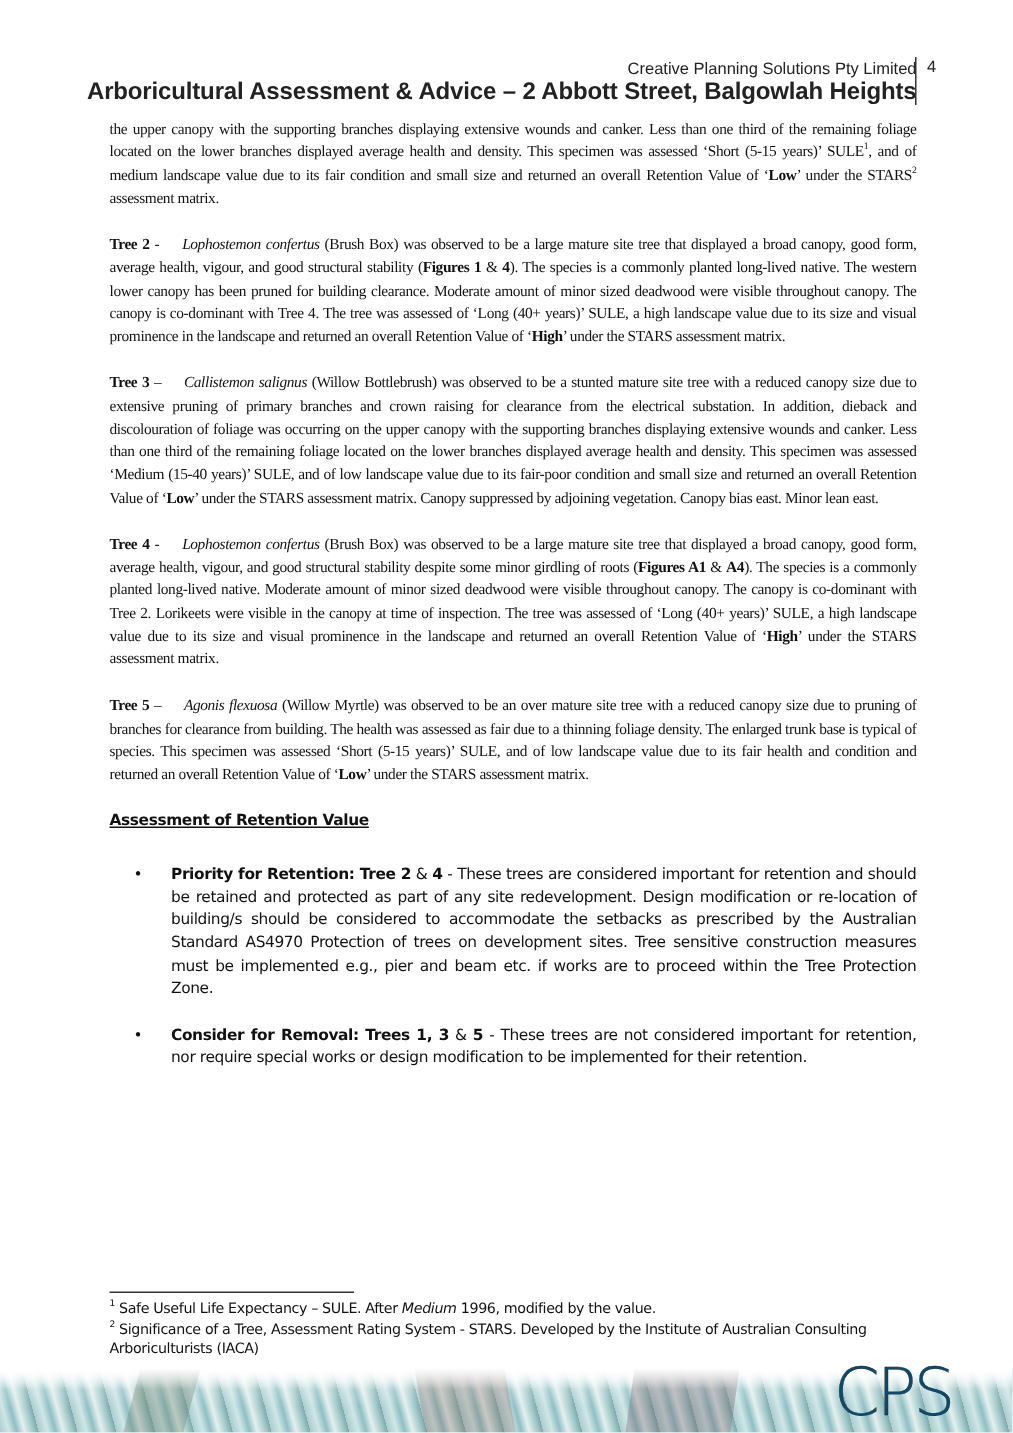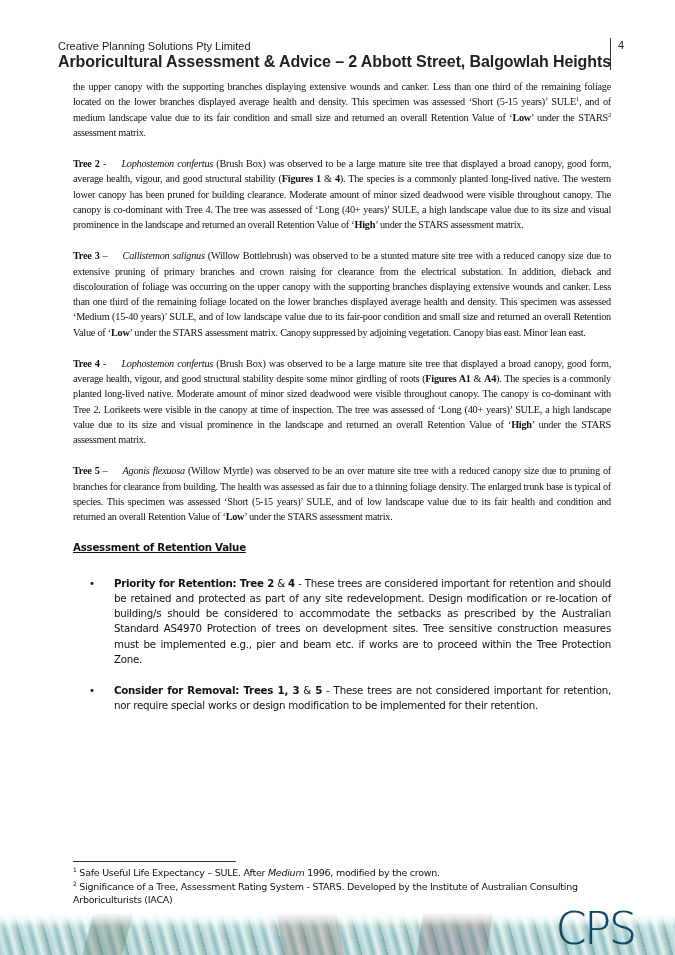--- a/index.html
+++ b/index.html
@@ -1,18 +1,18 @@
 <!DOCTYPE html>
 <html><head>
 <meta charset="utf-8">
 <style>
   html, body { margin:0; padding:0; }
   body { width:675px; height:955px; background:#ffffff; position:relative; overflow:hidden;
          font-family:"DejaVu Sans", sans-serif; color:#111; }
-  .header { position:absolute; top:38px; right:64px; font-family:"Liberation Sans", sans-serif; color:#222; }
+  .header { position:absolute; top:38px; right:64px; text-align:right; font-family:"Liberation Sans", sans-serif; color:#222; }
   .header .line1 { font-size:11px; line-height:16px; }
   .header .line2 { font-size:16px; font-weight:bold; line-height:16px; letter-spacing:-0.1px; }
   .header-divider { position:absolute; top:38px; left:610px; width:1px; height:32px; background:#333; }
   .page-num { position:absolute; top:39px; left:618px; font-size:11px; font-family:"Liberation Sans", sans-serif; color:#222; }
 
   .content { position:absolute; left:73px; top:79px; width:538px; font-size:10.25px; line-height:15.25px; letter-spacing:-0.25px; }
   .para { text-align:justify; margin:0 0 16px 0;font-family:Liberation Serif, serif; }
   .para b { font-weight:bold; }
   .para i { font-style:italic;margin-left:12px; }
   sup { font-size:6.5px; line-height:0; vertical-align:super; }
@@ -60,21 +60,21 @@
   <div class="section-heading">Assessment of Retention Value</div>
 
   <ul class="bullets">
     <li><span class="dot">•</span><b>Priority for Retention: Tree 2</b><span> &amp; </span><b>4</b><span> - These trees are considered important for retention and should be retained and protected as part of any site redevelopment. Design modification or re-location of building/s should be considered to accommodate the setbacks as prescribed by the Australian Standard AS4970 Protection of trees on development sites. Tree sensitive construction measures must be implemented e.g., pier and beam etc. if works are to proceed within the Tree Protection Zone.</span></li>
     <li><span class="dot">•</span><b>Consider for Removal: Trees 1, 3</b><span> &amp; </span><b>5</b><span> - These trees are not considered important for retention, nor require special works or design modification to be implemented for their retention.</span></li>
   </ul>
 </div>
 
 <div class="footnote-rule"></div>
 <div class="footnotes">
-  <div><sup>1</sup><span> Safe Useful Life Expectancy – SULE. After </span><i>Medium</i><span> 1996, modified by the crown.</span></div>
+  <div><sup>1</sup><span> Safe Useful Life Expectancy – SULE. After </span><i>Medium</i><span> 1996, modified by the value.</span></div>
   <div><sup>2</sup><span> Significance of a Tree, Assessment Rating System - STARS. Developed by the Institute of Australian Consulting Arboriculturists (IACA)</span></div>
 </div>
 
 <div class="banner">
   <div class="shade1"></div>
   <div class="shade2"></div>
   <div class="shade3"></div>
   <div class="fade"></div>
 </div>
 <div class="logo">CPS</div>

